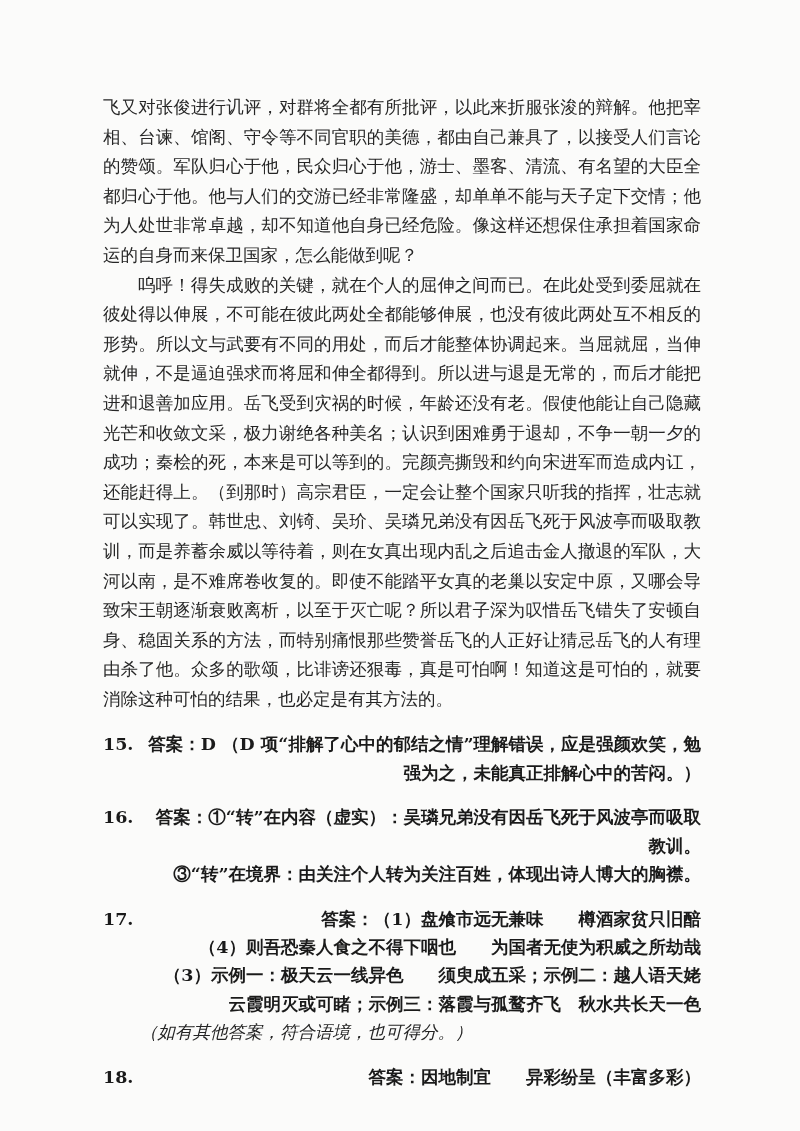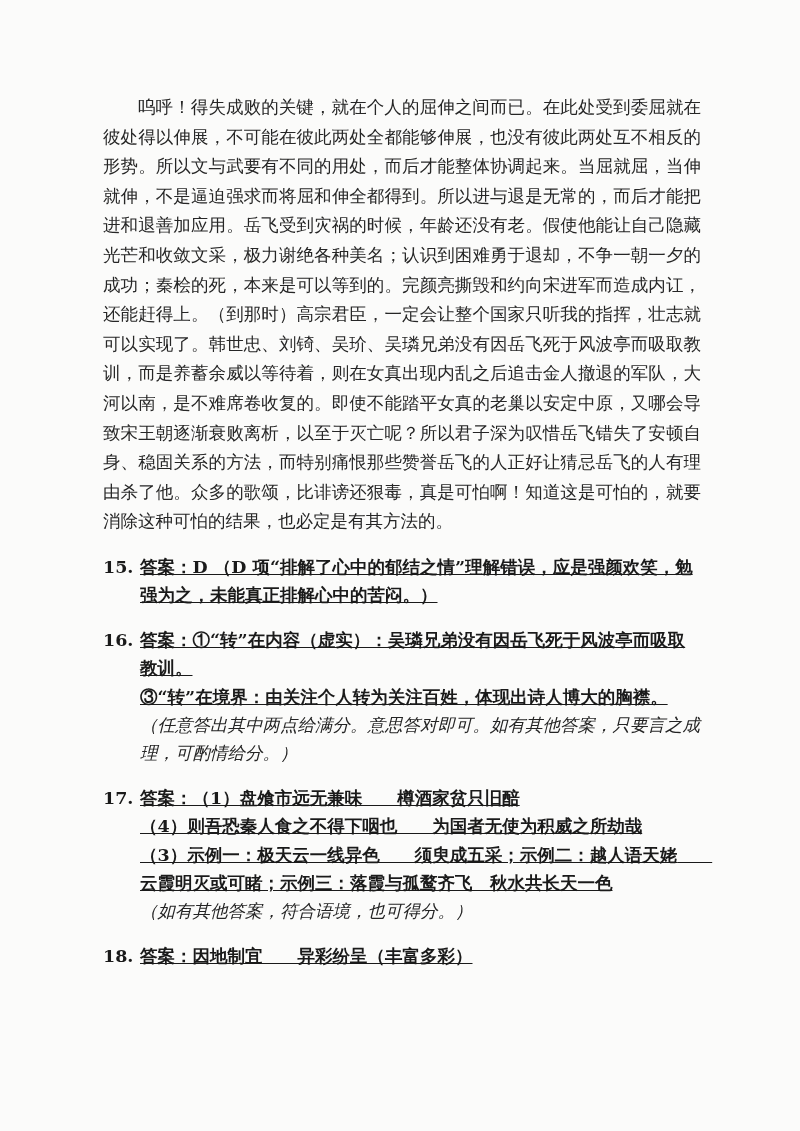--- a/index.html
+++ b/index.html
@@ -40,50 +40,50 @@
   .ans {
     display: flex;
     align-items: flex-start;
     margin-top: 16px;
   }
   .ans .num {
     flex: none;
     width: 37px;
   }
   .ans .body { flex: 1; min-width: 0; }
-  .ans .line { text-align: left; text-decoration: underline; }
+  .ans .line { text-align: right; }
   .note {
     font-weight: 400;
     font-style: italic;
     color: #242424;
   }
   .note.block { display: block; }
 </style>
 </head>
 <body>
 
 <div class="page">
 
+  <p class="prose">飞又对张俊进行讥评，对群将全都有所批评，以此来折服张浚的辩解。他把宰相、台谏、馆阁、守令等不同官职的美德，都由自己兼具了，以接受人们言论的赞颂。军队归心于他，民众归心于他，游士、墨客、清流、有名望的大臣全都归心于他。他与人们的交游已经非常隆盛，却单单不能与天子定下交情；他为人处世非常卓越，却不知道他自身已经危险。像这样还想保住承担着国家命运的自身而来保卫国家，怎么能做到呢？</p>
   <p class="prose indent">呜呼！得失成败的关键，就在个人的屈伸之间而已。在此处受到委屈就在彼处得以伸展，不可能在彼此两处全都能够伸展，也没有彼此两处互不相反的形势。所以文与武要有不同的用处，而后才能整体协调起来。当屈就屈，当伸就伸，不是逼迫强求而将屈和伸全都得到。所以进与退是无常的，而后才能把进和退善加应用。岳飞受到灾祸的时候，年龄还没有老。假使他能让自己隐藏光芒和收敛文采，极力谢绝各种美名；认识到困难勇于退却，不争一朝一夕的成功；秦桧的死，本来是可以等到的。完颜亮撕毁和约向宋进军而造成内讧，还能赶得上。（到那时）高宗君臣，一定会让整个国家只听我的指挥，壮志就可以实现了。韩世忠、刘锜、吴玠、吴璘兄弟没有因岳飞死于风波亭而吸取教训，而是养蓄余威以等待着，则在女真出现内乱之后追击金人撤退的军队，大河以南，是不难席卷收复的。即使不能踏平女真的老巢以安定中原，又哪会导致宋王朝逐渐衰败离析，以至于灭亡呢？所以君子深为叹惜岳飞错失了安顿自身、稳固关系的方法，而特别痛恨那些赞誉岳飞的人正好让猜忌岳飞的人有理由杀了他。众多的歌颂，比诽谤还狠毒，真是可怕啊！知道这是可怕的，就要消除这种可怕的结果，也必定是有其方法的。</p>
 
   <div class="answers">
 
     <div class="ans">
       <span class="num">15.</span>
       <div class="body">
         <div class="line">答案：D （D 项“排解了心中的郁结之情”理解错误，应是强颜欢笑，勉强为之，未能真正排解心中的苦闷。）</div>
       </div>
     </div>
 
     <div class="ans">
       <span class="num">16.</span>
       <div class="body">
         <div class="line">答案：①“转”在内容（虚实）：吴璘兄弟没有因岳飞死于风波亭而吸取教训。</div>
         <div class="line">③“转”在境界：由关注个人转为关注百姓，体现出诗人博大的胸襟。</div>
-        <span class="note block">（任意答出其中两点给满分。意思答对即可。如有其他答案，只要言之成理，可酌情给分。）</span>
       </div>
     </div>
 
     <div class="ans">
       <span class="num">17.</span>
       <div class="body">
         <div class="line">答案：（1）盘飧市远无兼味　　樽酒家贫只旧醅</div>
         <div class="line">（4）则吾恐秦人食之不得下咽也　　为国者无使为积威之所劫哉</div>
         <div class="line">（3）示例一：极天云一线异色　　须臾成五采；示例二：越人语天姥　　云霞明灭或可睹；示例三：落霞与孤鹜齐飞　秋水共长天一色</div>
         <span class="note block">（如有其他答案，符合语境，也可得分。）</span>

